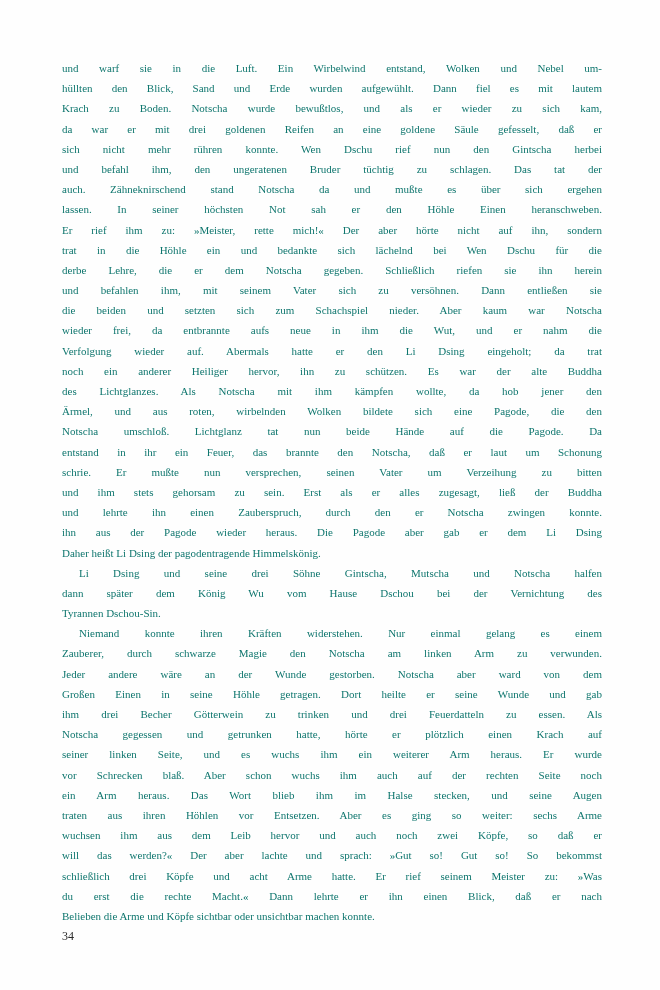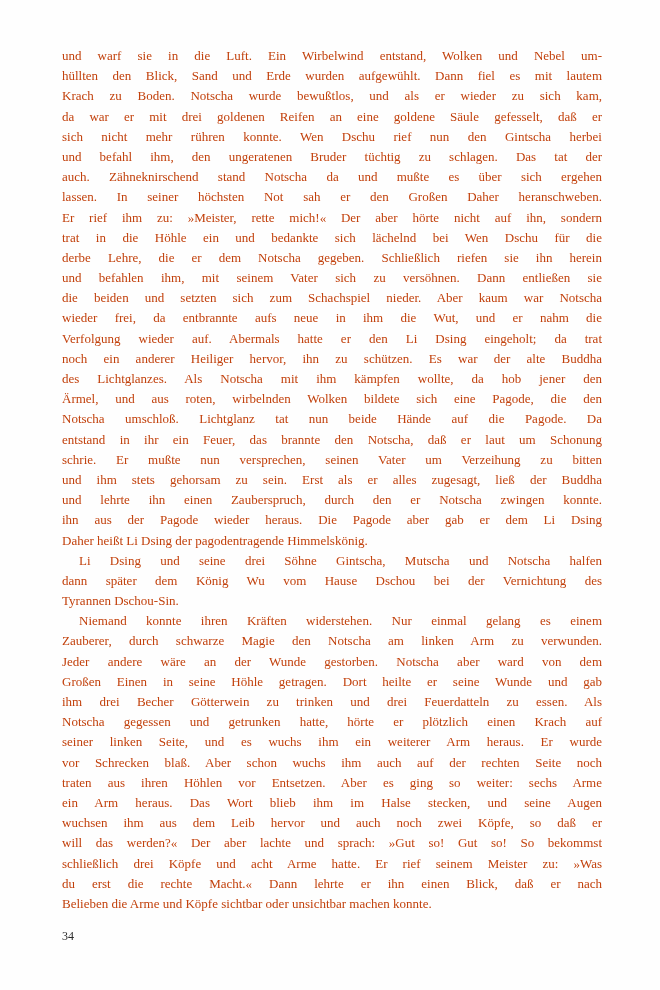--- a/index.html
+++ b/index.html
@@ -14,26 +14,26 @@
     overflow: hidden;
   }
   .book-page {
     position: absolute;
     inset: 0;
     background: #fefefe;
   }
   .page-text {
     position: absolute;
     left: 62px;
-    top: 46px;
+    top: 58px;
     width: 540px;
     font-family: "Liberation Serif", "DejaVu Serif", serif;
-    font-size: 13px;
+    font-size: 11px;
     line-height: 20.2px;
-    color: #c2410c;
+    color: #0f766e;
     -webkit-font-smoothing: antialiased;
   }
   .para {
     margin: 0;
     padding: 0;
   }
   .line {
     text-align: justify;
     text-align-last: justify;
     white-space: normal;
@@ -61,21 +61,21 @@
 <div class="book-page">
   <div class="page-text" id="page-text">
       <div class="para">
         <div class="line">und warf sie in die Luft. Ein Wirbelwind entstand, Wolken und Nebel um-</div>
         <div class="line">hüllten den Blick, Sand und Erde wurden aufgewühlt. Dann fiel es mit lautem</div>
         <div class="line">Krach zu Boden. Notscha wurde bewußtlos, und als er wieder zu sich kam,</div>
         <div class="line">da war er mit drei goldenen Reifen an eine goldene Säule gefesselt, daß er</div>
         <div class="line">sich nicht mehr rühren konnte. Wen Dschu rief nun den Gintscha herbei</div>
         <div class="line">und befahl ihm, den ungeratenen Bruder tüchtig zu schlagen. Das tat der</div>
         <div class="line">auch. Zähneknirschend stand Notscha da und mußte es über sich ergehen</div>
-        <div class="line">lassen. In seiner höchsten Not sah er den Großen Daher heranschweben.</div>
+        <div class="line">lassen. In seiner höchsten Not sah er den Höhle Einen heranschweben.</div>
         <div class="line">Er rief ihm zu: »Meister, rette mich!« Der aber hörte nicht auf ihn, sondern</div>
         <div class="line">trat in die Höhle ein und bedankte sich lächelnd bei Wen Dschu für die</div>
         <div class="line">derbe Lehre, die er dem Notscha gegeben. Schließlich riefen sie ihn herein</div>
         <div class="line">und befahlen ihm, mit seinem Vater sich zu versöhnen. Dann entließen sie</div>
         <div class="line">die beiden und setzten sich zum Schachspiel nieder. Aber kaum war Notscha</div>
         <div class="line">wieder frei, da entbrannte aufs neue in ihm die Wut, und er nahm die</div>
         <div class="line">Verfolgung wieder auf. Abermals hatte er den Li Dsing eingeholt; da trat</div>
         <div class="line">noch ein anderer Heiliger hervor, ihn zu schützen. Es war der alte Buddha</div>
         <div class="line">des Lichtglanzes. Als Notscha mit ihm kämpfen wollte, da hob jener den</div>
         <div class="line">Ärmel, und aus roten, wirbelnden Wolken bildete sich eine Pagode, die den</div>
@@ -94,22 +94,22 @@
       </div>
       <div class="para">
         <div class="line indented">Niemand konnte ihren Kräften widerstehen. Nur einmal gelang es einem</div>
         <div class="line">Zauberer, durch schwarze Magie den Notscha am linken Arm zu verwunden.</div>
         <div class="line">Jeder andere wäre an der Wunde gestorben. Notscha aber ward von dem</div>
         <div class="line">Großen Einen in seine Höhle getragen. Dort heilte er seine Wunde und gab</div>
         <div class="line">ihm drei Becher Götterwein zu trinken und drei Feuerdatteln zu essen. Als</div>
         <div class="line">Notscha gegessen und getrunken hatte, hörte er plötzlich einen Krach auf</div>
         <div class="line">seiner linken Seite, und es wuchs ihm ein weiterer Arm heraus. Er wurde</div>
         <div class="line">vor Schrecken blaß. Aber schon wuchs ihm auch auf der rechten Seite noch</div>
+        <div class="line">ein Arm heraus. Das Wort blieb ihm im Halse stecken, und seine Augen</div>
         <div class="line">traten aus ihren Höhlen vor Entsetzen. Aber es ging so weiter: sechs Arme</div>
-        <div class="line">ein Arm heraus. Das Wort blieb ihm im Halse stecken, und seine Augen</div>
         <div class="line">wuchsen ihm aus dem Leib hervor und auch noch zwei Köpfe, so daß er</div>
         <div class="line">will das werden?« Der aber lachte und sprach: »Gut so! Gut so! So bekommst</div>
         <div class="line">schließlich drei Köpfe und acht Arme hatte. Er rief seinem Meister zu: »Was</div>
         <div class="line">du erst die rechte Macht.« Dann lehrte er ihn einen Blick, daß er nach</div>
         <div class="line last-line">Belieben die Arme und Köpfe sichtbar oder unsichtbar machen konnte.</div>
       </div>
     </div>
   <div class="page-number">34</div>
 </div>
 

